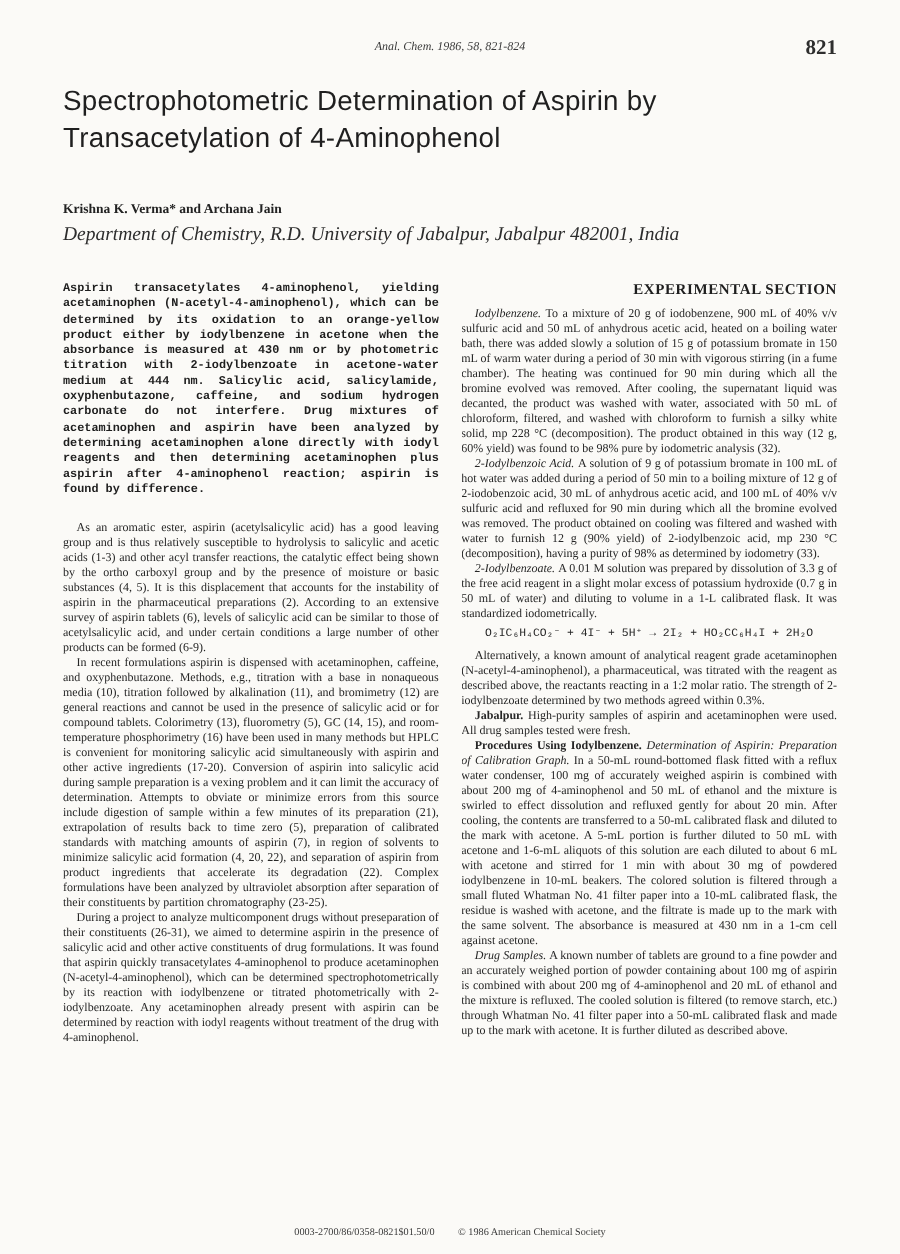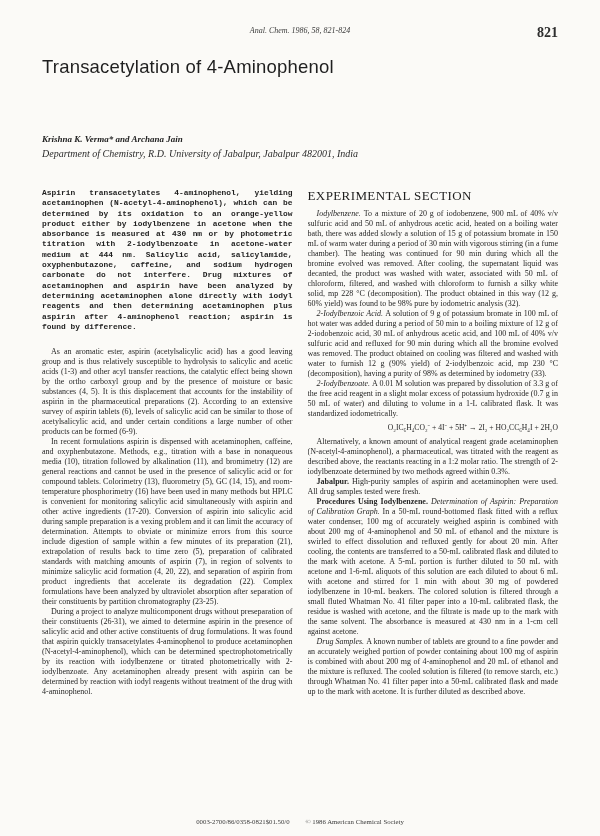--- a/index.html
+++ b/index.html
@@ -23,43 +23,43 @@
     position:absolute; right:0; top:-1px;
     font-style:normal; font-weight:bold; font-size:14px; color:#2e2e2e;
   }
   .title {
     position:absolute; top:54px; left:42px; width:500px;
     font-family:"Liberation Sans", sans-serif;
     font-size:18.5px; line-height:25px; font-weight:400; color:#1f1f1f;
     letter-spacing:0.2px;
   }
   .byline { position:absolute; top:134px; left:42px; right:42px; }
-  .authors { font-size:9px; font-weight:bold; color:#222;font-style:italic; }
-  .affiliation { margin-top:4px; font-size:10px; font-style:italic; color:#2c2c2c; }
+  .authors { font-size:9px; font-weight:bold; color:#222; }
+  .affiliation { margin-top:4px; font-size:13px; font-style:italic; color:#2c2c2c; }
   .columns {
     position:absolute; top:188px; left:42px; right:42px; bottom:28px;
     display:flex; gap:15px; overflow:hidden;
   }
   .col { flex:1 1 0; overflow:hidden; }
   .abstract {
     font-family:Liberation Mono, monospace;
     font-weight:bold; font-size:7.9px; line-height:10.3px;
     text-align:justify; color:#1e1e1e;
     margin-bottom:15px;
   }
   .col p.body-para {
     font-size:8px; line-height:10px; text-align:justify;
     text-indent:9px; color:#262626;
   }
   .col p.equation {
-    font-size:7.6px; line-height:10px; text-align:right;
-    margin:4px 0; text-indent:0; color:#262626;
+    font-size:7.6px; line-height:10px; text-align:center;
+    margin:4px 0; text-indent:0; color:#262626;font-family:Liberation Mono, monospace;
   }
   .section-heading {
-    font-size:13px; font-weight:normal; text-align:left;
+    font-size:10px; font-weight:bold; text-align:right;
     letter-spacing:0.4px; margin-bottom:5px; color:#1e1e1e;
   }
   .lead { font-weight:bold; }
   .ilead { font-style:italic; }
   .footer {
     position:absolute; bottom:11px; left:42px; right:42px;
     font-size:6.8px; text-align:center; color:#3a3a3a;
   }
   .footer span { display:inline-block; }
   .footer .code { margin-right:14px; }
@@ -68,20 +68,21 @@
 <body>
 
 <div class="page">
 
   <div class="runhead">
     <span>Anal. Chem. 1986, 58, 821-824</span>
     <span class="pageno">821</span>
   </div>
 
   <div class="title">
+    <div>Spectrophotometric Determination of Aspirin by</div>
     <div>Transacetylation of 4-Aminophenol</div>
   </div>
 
   <div class="byline">
     <div class="authors">Krishna K. Verma* and Archana Jain</div>
     <div class="affiliation">Department of Chemistry, R.D. University of Jabalpur, Jabalpur 482001, India</div>
   </div>
 
   <div class="columns">
     <div class="col" id="left-col">

